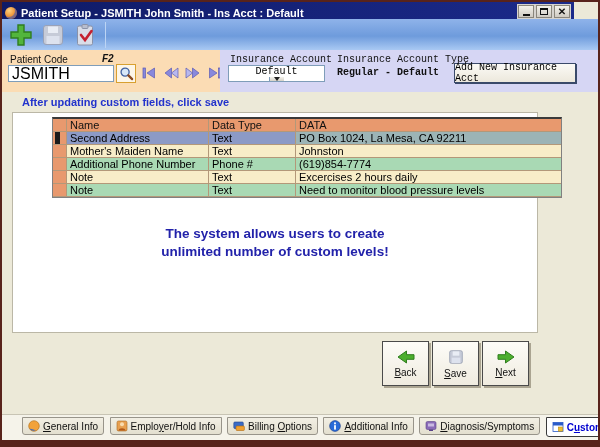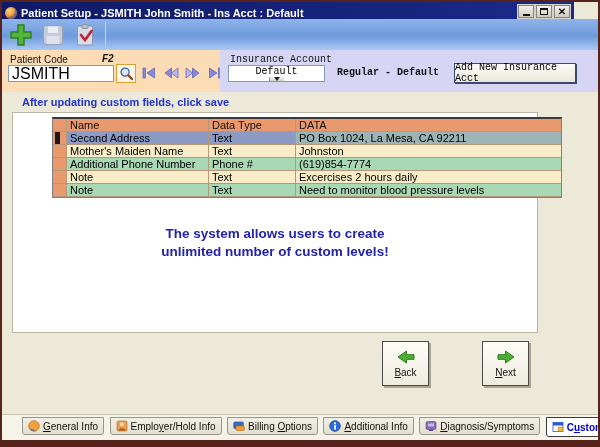--- a/index.html
+++ b/index.html
@@ -173,20 +173,21 @@
       </div>
 
       <div class="strip-right">
         <span class="lbl field-label" style="left:10px; top:4px;">Insurance Account</span>
         <span class="combo" style="left:8px; top:15px; width:97px;flex-direction:column;">
           <span class="val">Default</span>
           <span class="dd">
               <span class="dd-arrow"></span>
             </span>
         </span>
+        <span class="lbl field-label" style="left:117px; top:4px;">Insurance Account Type</span>
         <span class="lbl field-label type-val" style="left:117px; top:17px;">Regular - Default</span>
         <span class="add-btn" style="left:234px; top:13px;">Add New Insurance Acct</span>
       </div>
     </div>
 
     <div class="hint">After updating custom fields, click save</div>
 
     <div class="panel">
       <div class="grid">
         <div class="grow ghead">
@@ -230,20 +231,28 @@
         <div>The system allows users to create</div>
         <div>unlimited number of custom levels!</div>
       </div>
     </div>
 
     <button class="nav-btn" style="left:380px;">
       <svg width="20" height="14" viewBox="0 0 20 14">
         <path d="M10.5 1 L2 7 L10.5 13 V9.3 H18 V4.7 H10.5 z" fill="#4CAF2E" stroke="#2F7D1E" stroke-width="1"></path>
       </svg>
       <span><span class="u">B</span><span>ack</span></span>
+    </button>
+    <button class="nav-btn" style="left:430px;">
+      <svg width="16" height="16" viewBox="0 0 24 24">
+        <rect x="2.5" y="2.5" width="19" height="19" rx="2.5" fill="#C6CBD8" stroke="#8A92A8"></rect>
+        <rect x="7" y="3.5" width="10" height="6.5" fill="#E9EDF5"></rect>
+        <rect x="5.5" y="13" width="13" height="8" fill="#DDE2EE"></rect>
+      </svg>
+      <span><span class="u">S</span><span>ave</span></span>
     </button>
     <button class="nav-btn" style="left:480px;">
       <svg width="20" height="14" viewBox="0 0 20 14">
         <path d="M9.5 1 L18 7 L9.5 13 V9.3 H2 V4.7 H9.5 z" fill="#4CAF2E" stroke="#2F7D1E" stroke-width="1"></path>
       </svg>
       <span><span class="u">N</span><span>ext</span></span>
     </button>
 
     <div class="tabbar">
       <span class="tab">

